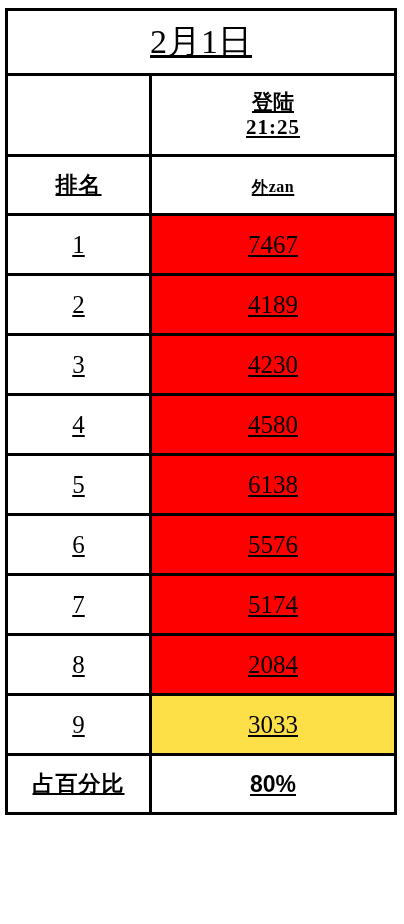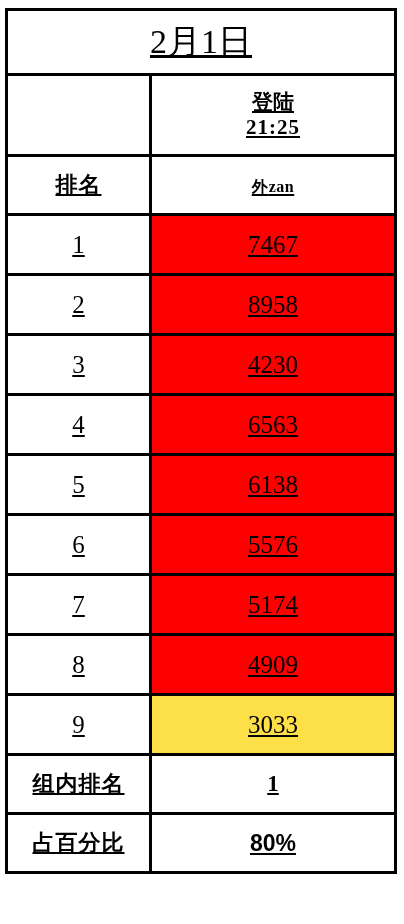--- a/index.html
+++ b/index.html
@@ -170,55 +170,51 @@
           <span class="head-mixed"><span>外</span><span class="ascii">zan</span></span>
         </td>
       </tr>
 
       <tr class="row-data">
         <td class="cell-rank">1</td>
         <td class="cell-val fill-strong">7467</td>
       </tr>
       <tr class="row-data">
         <td class="cell-rank">2</td>
-        <td class="cell-val fill-strong">8958</td>
+        <td class="cell-val fill-strong">4189</td>
       </tr>
       <tr class="row-data">
         <td class="cell-rank">3</td>
         <td class="cell-val fill-strong">4230</td>
       </tr>
       <tr class="row-data">
         <td class="cell-rank">4</td>
-        <td class="cell-val fill-strong">6563</td>
+        <td class="cell-val fill-strong">4580</td>
       </tr>
       <tr class="row-data">
         <td class="cell-rank">5</td>
         <td class="cell-val fill-strong">6138</td>
       </tr>
       <tr class="row-data">
         <td class="cell-rank">6</td>
         <td class="cell-val fill-strong">5576</td>
       </tr>
       <tr class="row-data">
         <td class="cell-rank">7</td>
         <td class="cell-val fill-strong">5174</td>
       </tr>
       <tr class="row-data">
         <td class="cell-rank">8</td>
-        <td class="cell-val fill-strong">4909</td>
+        <td class="cell-val fill-strong">2084</td>
       </tr>
       <tr class="row-data">
         <td class="cell-rank">9</td>
         <td class="cell-val fill-light">3033</td>
       </tr>
 
-      <tr class="row-foot">
-        <td class="foot-label">组内排名</td>
-        <td class="foot-value">1</td>
-      </tr>
       <tr class="row-foot">
         <td class="foot-label">占百分比</td>
         <td class="foot-value pct">80%</td>
       </tr>
 
     </tbody>
   </table>
 
 </div>
 

